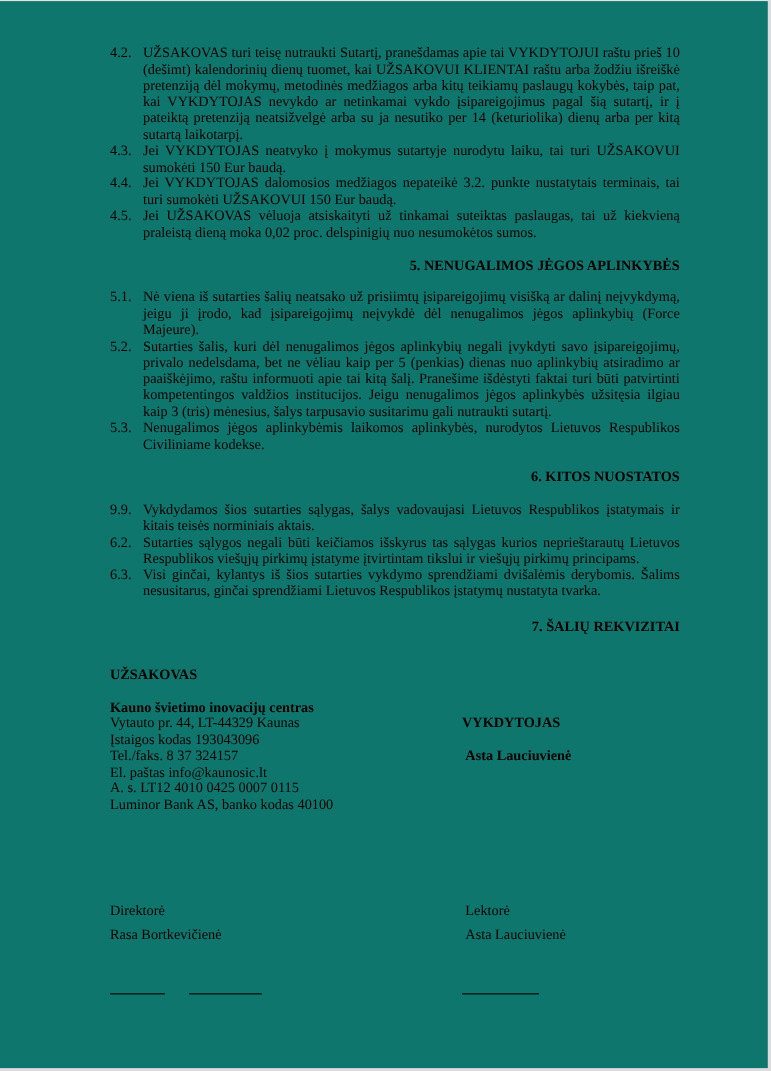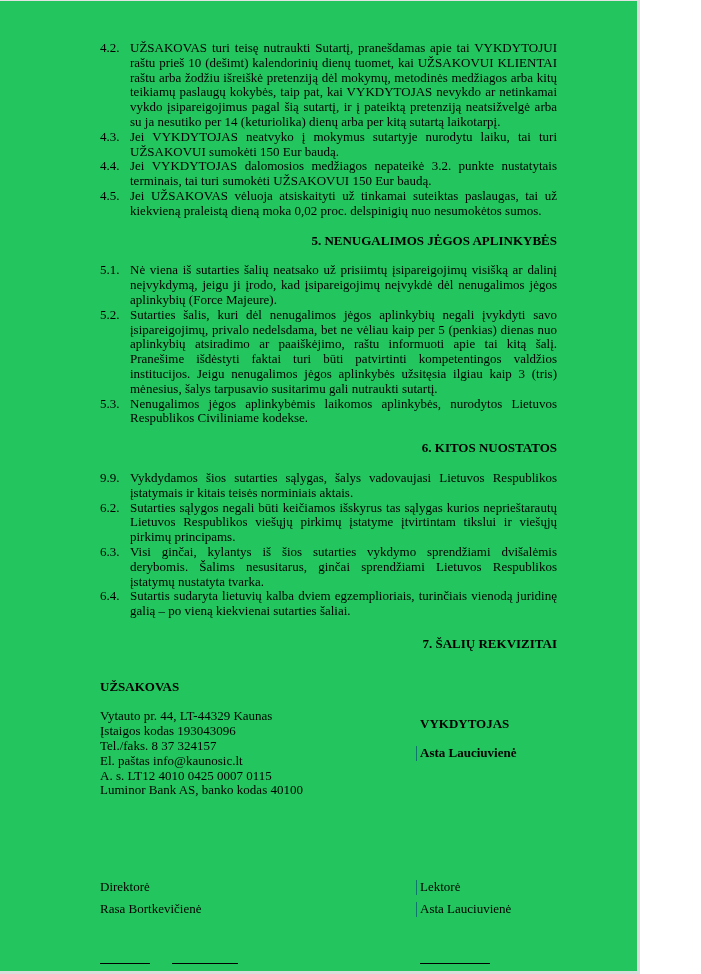--- a/index.html
+++ b/index.html
@@ -3,23 +3,23 @@
 <meta charset="utf-8">
 <style>
   * { margin: 0; padding: 0; box-sizing: border-box; }
   html, body { background: #ffffff; }
   body {
     font-family: "Liberation Serif", "DejaVu Serif", serif;
     color: #000;
   }
   .page {
     position: relative;
-    width: 640px;
+    width: 701px;
     height: 974px;
-    background: #22c55e;
+    background: #0f766e;
     padding: 40px 80px 0 100px;
     border-top: 1px solid #e3e3e3;
     border-right: 3px solid #dcdcdc;
     border-bottom: 3px solid #dcdcdc;
     overflow: hidden;
     font-size: 13px;
     line-height: 14.8px;
   }
   .clause { display: flex; }
   .clause .num { flex: 0 0 30px; }
@@ -29,21 +29,21 @@
     font-weight: bold;
     font-size: 13px;
     margin: 15px 0;
   }
   .heading.h7 { margin-top: 18px; margin-bottom: 28px; }
   .two-col { display: flex; align-items: center; }
   .col-left { width: 320px; }
   .col-right { flex: 1; }
   .bold { font-weight: bold; }
   .gap { height: 15px; }
-  .cell-bar { border-left: 1px solid #0f766e; padding-left: 3px; margin-left: -4px; display: inline-block; min-height: 14.8px; }
+  .cell-bar { border-left: 4px solid #0f766e; padding-left: 3px; margin-left: -4px; display: inline-block; min-height: 14.8px; }
   .sig-names { margin-top: 82px; }
   .sig-name-line { margin-top: 7px; }
   .sig-lines { margin-top: 32px; }
   .sig-line {
     display: inline-block;
     border-bottom: 1px solid #000;
     height: 13px;
     vertical-align: bottom;
   }
   .sig-line.l1 { width: 50px; }
@@ -97,32 +97,29 @@
       <span class="txt">Vykdydamos šios sutarties sąlygas, šalys vadovaujasi Lietuvos Respublikos įstatymais ir kitais teisės norminiais aktais.</span>
     </div>
     <div class="clause">
       <span class="num">6.2.</span>
       <span class="txt">Sutarties sąlygos negali būti keičiamos išskyrus tas sąlygas kurios neprieštarautų Lietuvos Respublikos viešųjų pirkimų įstatyme įtvirtintam tikslui ir viešųjų pirkimų principams.</span>
     </div>
     <div class="clause">
       <span class="num">6.3.</span>
       <span class="txt">Visi ginčai, kylantys iš šios sutarties vykdymo sprendžiami dvišalėmis derybomis. Šalims nesusitarus, ginčai sprendžiami Lietuvos Respublikos įstatymų nustatyta tvarka.</span>
     </div>
-    <div class="clause">
-      <span class="num">6.4.</span>
-      <span class="txt">Sutartis sudaryta lietuvių kalba dviem egzemplioriais, turinčiais vienodą juridinę galią – po vieną kiekvienai sutarties šaliai.</span>
-    </div>
   </div>
 
   <div class="heading h7">7. ŠALIŲ REKVIZITAI</div>
 
   <div class="two-col">
     <div class="col-left">
       <div class="bold">UŽSAKOVAS</div>
       <div class="gap"></div>
+      <div class="bold">Kauno švietimo inovacijų centras</div>
       <div>Vytauto pr. 44, LT-44329 Kaunas</div>
       <div>Įstaigos kodas 193043096</div>
       <div>Tel./faks. 8 37 324157</div>
       <div>El. paštas info@kaunosic.lt</div>
       <div>A. s. LT12 4010 0425 0007 0115</div>
       <div>Luminor Bank AS, banko kodas 40100</div>
     </div>
     <div class="col-right">
       <div class="bold">VYKDYTOJAS</div>
       <div class="gap"></div>

